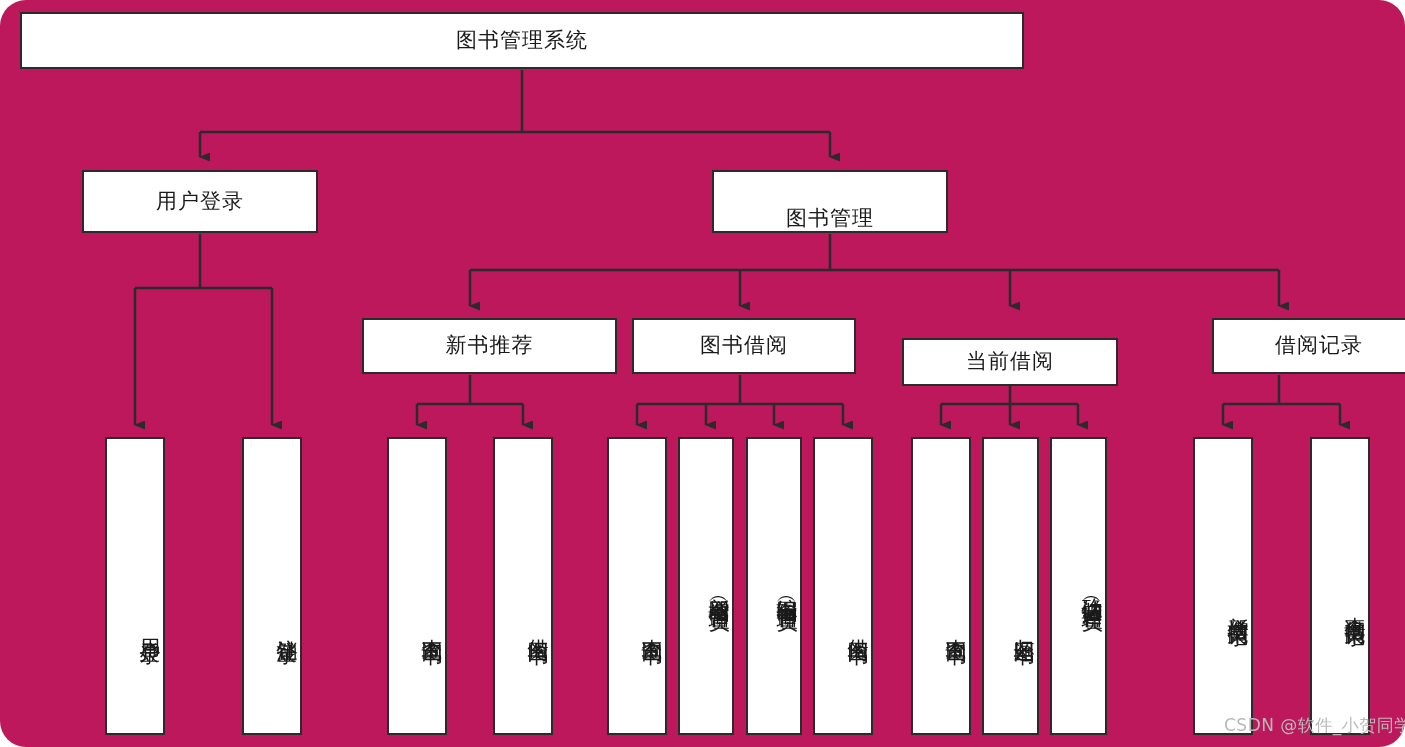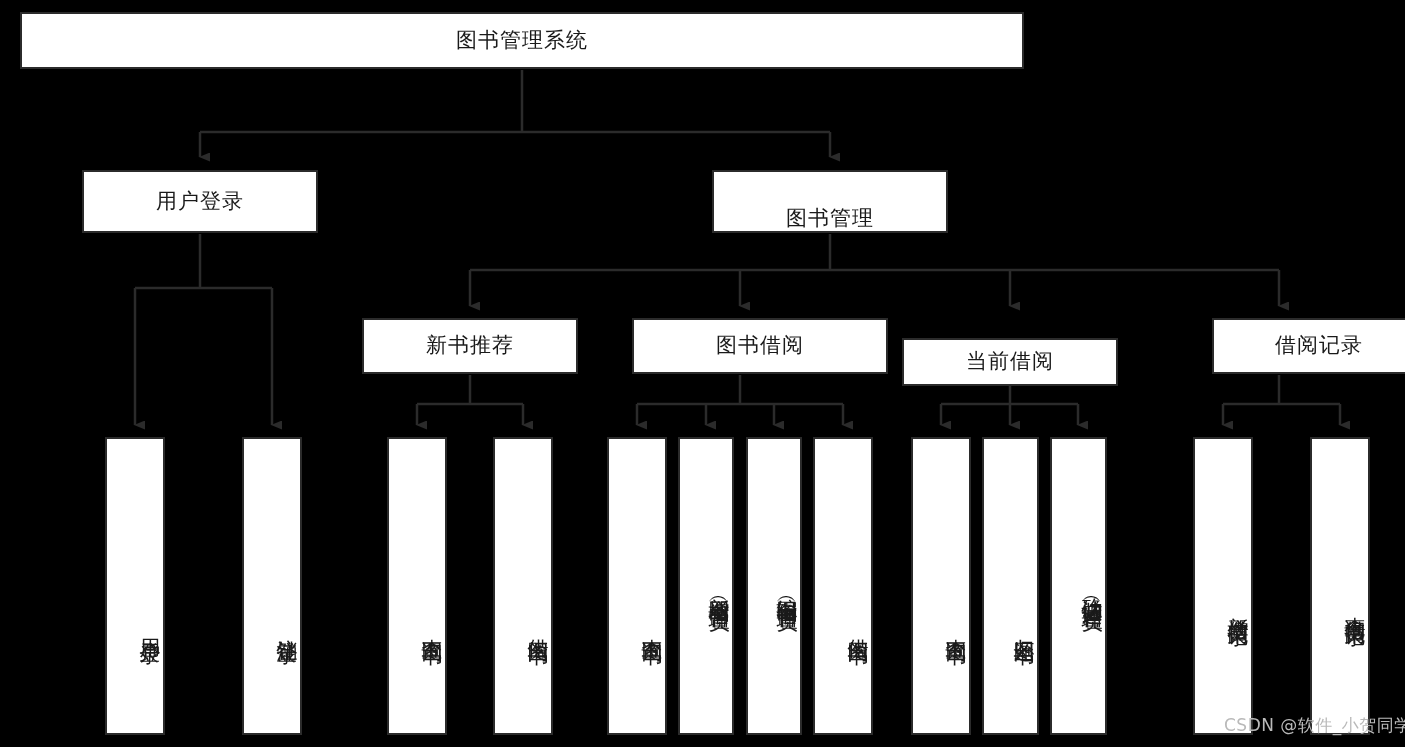--- a/index.html
+++ b/index.html
@@ -8,22 +8,23 @@
     padding: 0;
     background: #ffffff;
   }
   body {
     font-family: "DejaVu Sans", "Liberation Sans", sans-serif;
   }
   #diagram-root {
     position: relative;
     width: 1405px;
     height: 747px;
-    background: #000000;
+    background: #be185d;
     overflow: hidden;
+    border-radius: 26px;
   }
   #edges-layer {
     position: absolute;
     left: 0;
     top: 0;
     width: 1405px;
     height: 747px;
     pointer-events: none;
   }
   .node {
@@ -125,24 +126,24 @@
     <span>图书管理系统</span>
   </div>
 
   <div class="node node-h" style="left:82px; top:170px; width:236px; height:63px;">
     <span>用户登录</span>
   </div>
   <div class="node node-h" style="left:712px; top:170px; width:236px; height:63px;align-items:flex-end;">
     <span>图书管理</span>
   </div>
 
-  <div class="node node-h" style="left:362px; top:318px; width:216px; height:56px;">
+  <div class="node node-h" style="left:362px; top:318px; width:255px; height:56px;">
     <span>新书推荐</span>
   </div>
-  <div class="node node-h" style="left:632px; top:318px; width:256px; height:56px;">
+  <div class="node node-h" style="left:632px; top:318px; width:224px; height:56px;">
     <span>图书借阅</span>
   </div>
   <div class="node node-h" style="left:902px; top:318px; width:216px; height:48px;margin-top:20px;">
     <span>当前借阅</span>
   </div>
   <div class="node node-h" style="left:1172px; top:318px; width:214px; height:56px;margin-left:40px;">
     <span>借阅记录</span>
   </div>
 
   <div class="node node-v" style="left:105px; top:437px; width:60px; height:298px; padding-top:80px;">

